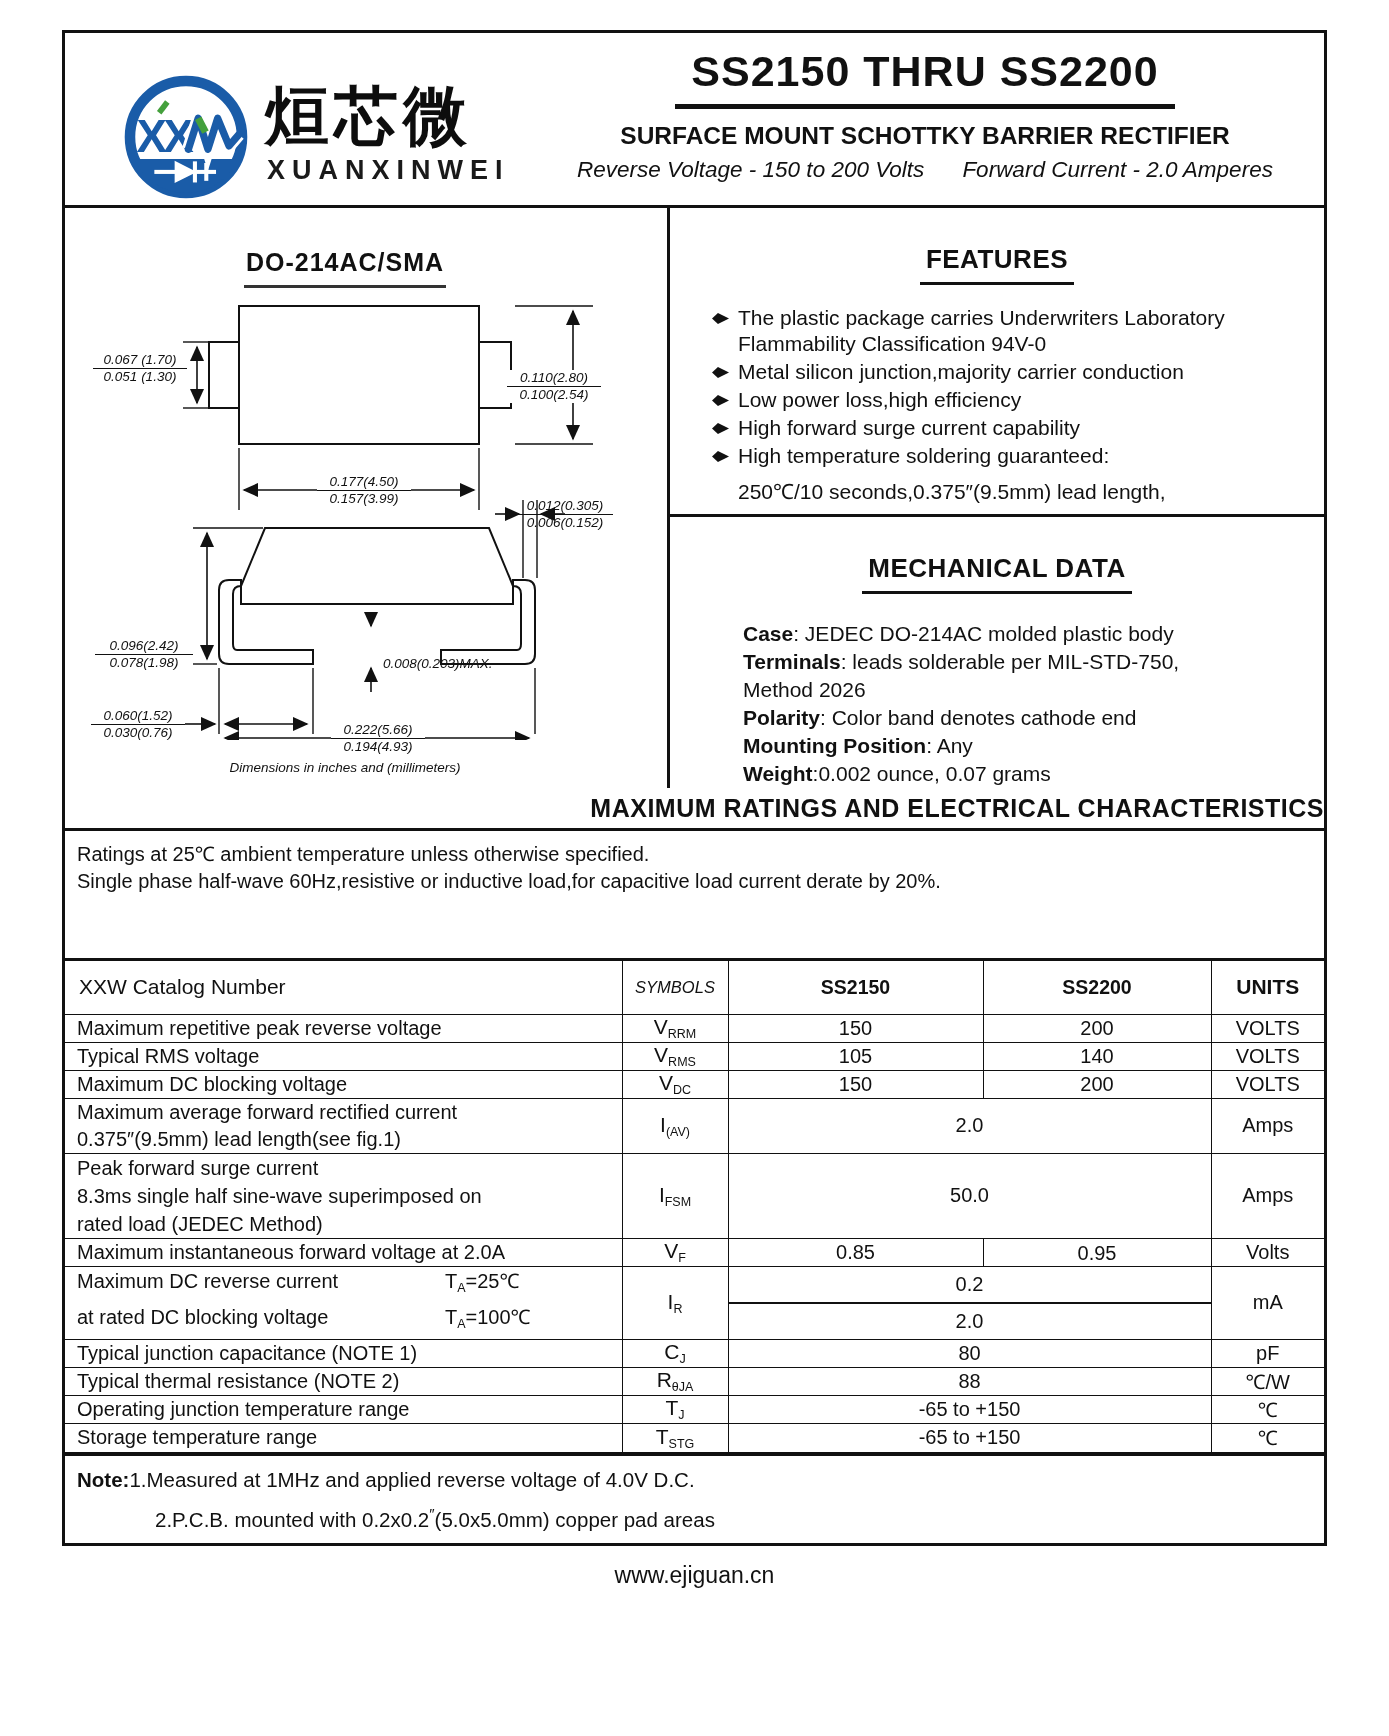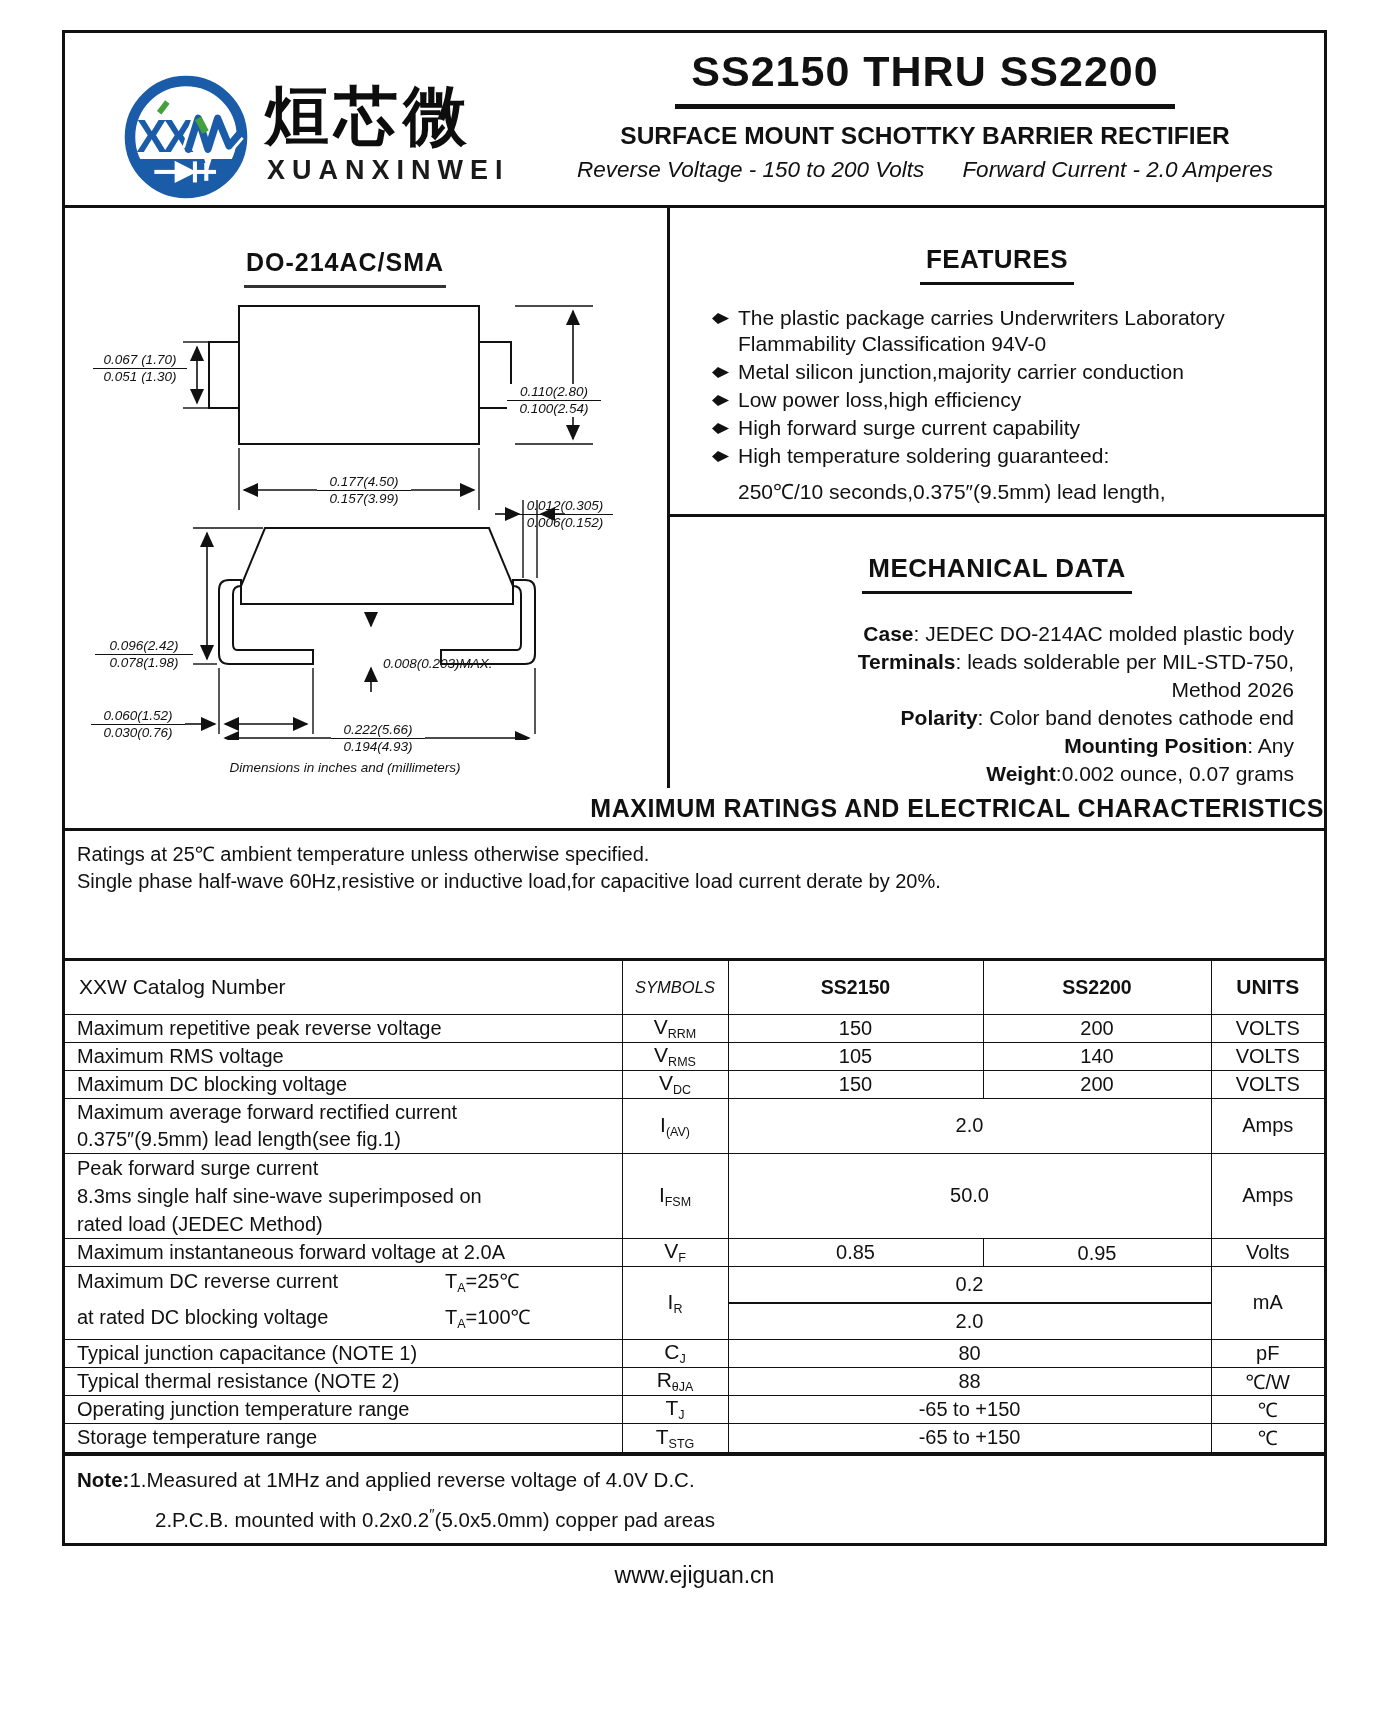--- a/index.html
+++ b/index.html
@@ -24,21 +24,21 @@
   #draw-panel{width:602px;position:relative;border-right:3px solid #111;box-sizing:content-box;}
   #right-col{flex:1;display:flex;flex-direction:column;}
   #features-box{height:350px;border-bottom:3px solid #111;position:relative;}
   #mech-box{flex:1;position:relative;}
   .sec-head{text-align:center;margin-top:36px;}
   .sec-head span{display:inline-block;font-size:26px;font-weight:bold;border-bottom:3px solid #111;padding:0 6px 7px 6px;letter-spacing:0.5px;}
   #feat-list{margin:20px 18px 0 42px;font-size:21px;line-height:26px;}
   .feat-item{display:flex;margin-bottom:2px;}
   .bullet{flex:0 0 17px;height:11px;margin:8px 9px 0 0;background:#111;clip-path:polygon(0 50%,35% 0,100% 50%,35% 100%);}
   .feat-cont{margin:8px 18px 0 68px;font-size:21px;line-height:29px;}
-  #mech-lines{margin:26px 30px 0 73px;font-size:21px;line-height:28px;text-align:right;}
+  #mech-lines{margin:26px 30px 0 73px;font-size:21px;line-height:28px;}
   .mech-b{font-weight:bold;}
 
   
   #banner{height:40px;border-bottom:3px solid #111;text-align:right;font-size:25px;font-weight:bold;line-height:40px;letter-spacing:0.5px;}
   #ratings-intro{height:127px;font-size:20px;line-height:27px;padding:10px 0 0 12px;box-sizing:border-box;}
 
   
   #table-wrap{border-top:3px solid #111;}
   table{border-collapse:collapse;width:100%;table-layout:fixed;}
   td{border:1.6px solid #111;padding:0;overflow:hidden;}
@@ -163,21 +163,21 @@
 
           <line x1="446" y1="368" x2="446" y2="434" stroke-width="1.4"></line>
           <line x1="136" y1="438" x2="440" y2="438" stroke-width="1.6" marker-start="url(#ah)" marker-end="url(#ah)"></line>
         </g>
       </svg>
 
       <div class="dim" style="left:28px;top:144px;width:94px;">
         <div class="num">0.067 (1.70)</div>
           <div class="den">0.051 (1.30)</div>
       </div>
-      <div class="dim bg" style="left:442px;top:176px;width:94px;">
+      <div class="dim bg" style="left:442px;top:162px;width:94px;">
         <div class="num">0.110(2.80)</div>
           <div class="den">0.100(2.54)</div>
       </div>
       <div class="dim bg" style="left:252px;top:266px;width:94px;">
         <div class="num">0.177(4.50)</div>
           <div class="den">0.157(3.99)</div>
       </div>
       <div class="dim" style="left:452px;top:290px;width:96px;">
         <div class="num">0.012(0.305)</div>
           <div class="den">0.006(0.152)</div>
@@ -267,21 +267,21 @@
         <td class="unih">UNITS</td>
       </tr>
       <tr style="height:28px">
         <td class="desc">Maximum repetitive peak reverse voltage</td>
         <td class="sym"><span>V</span><sub>RRM</sub></td>
         <td class="val">150</td>
         <td class="val">200</td>
         <td class="unit">VOLTS</td>
       </tr>
       <tr style="height:28px">
-        <td class="desc">Maximum RMS voltage</td>
+        <td class="desc">Typical RMS voltage</td>
         <td class="sym"><span>V</span><sub>RMS</sub></td>
         <td class="val">105</td>
         <td class="val">140</td>
         <td class="unit">VOLTS</td>
       </tr>
       <tr style="height:28px">
         <td class="desc">Maximum DC blocking voltage</td>
         <td class="sym"><span>V</span><sub>DC</sub></td>
         <td class="val">150</td>
         <td class="val">200</td>

